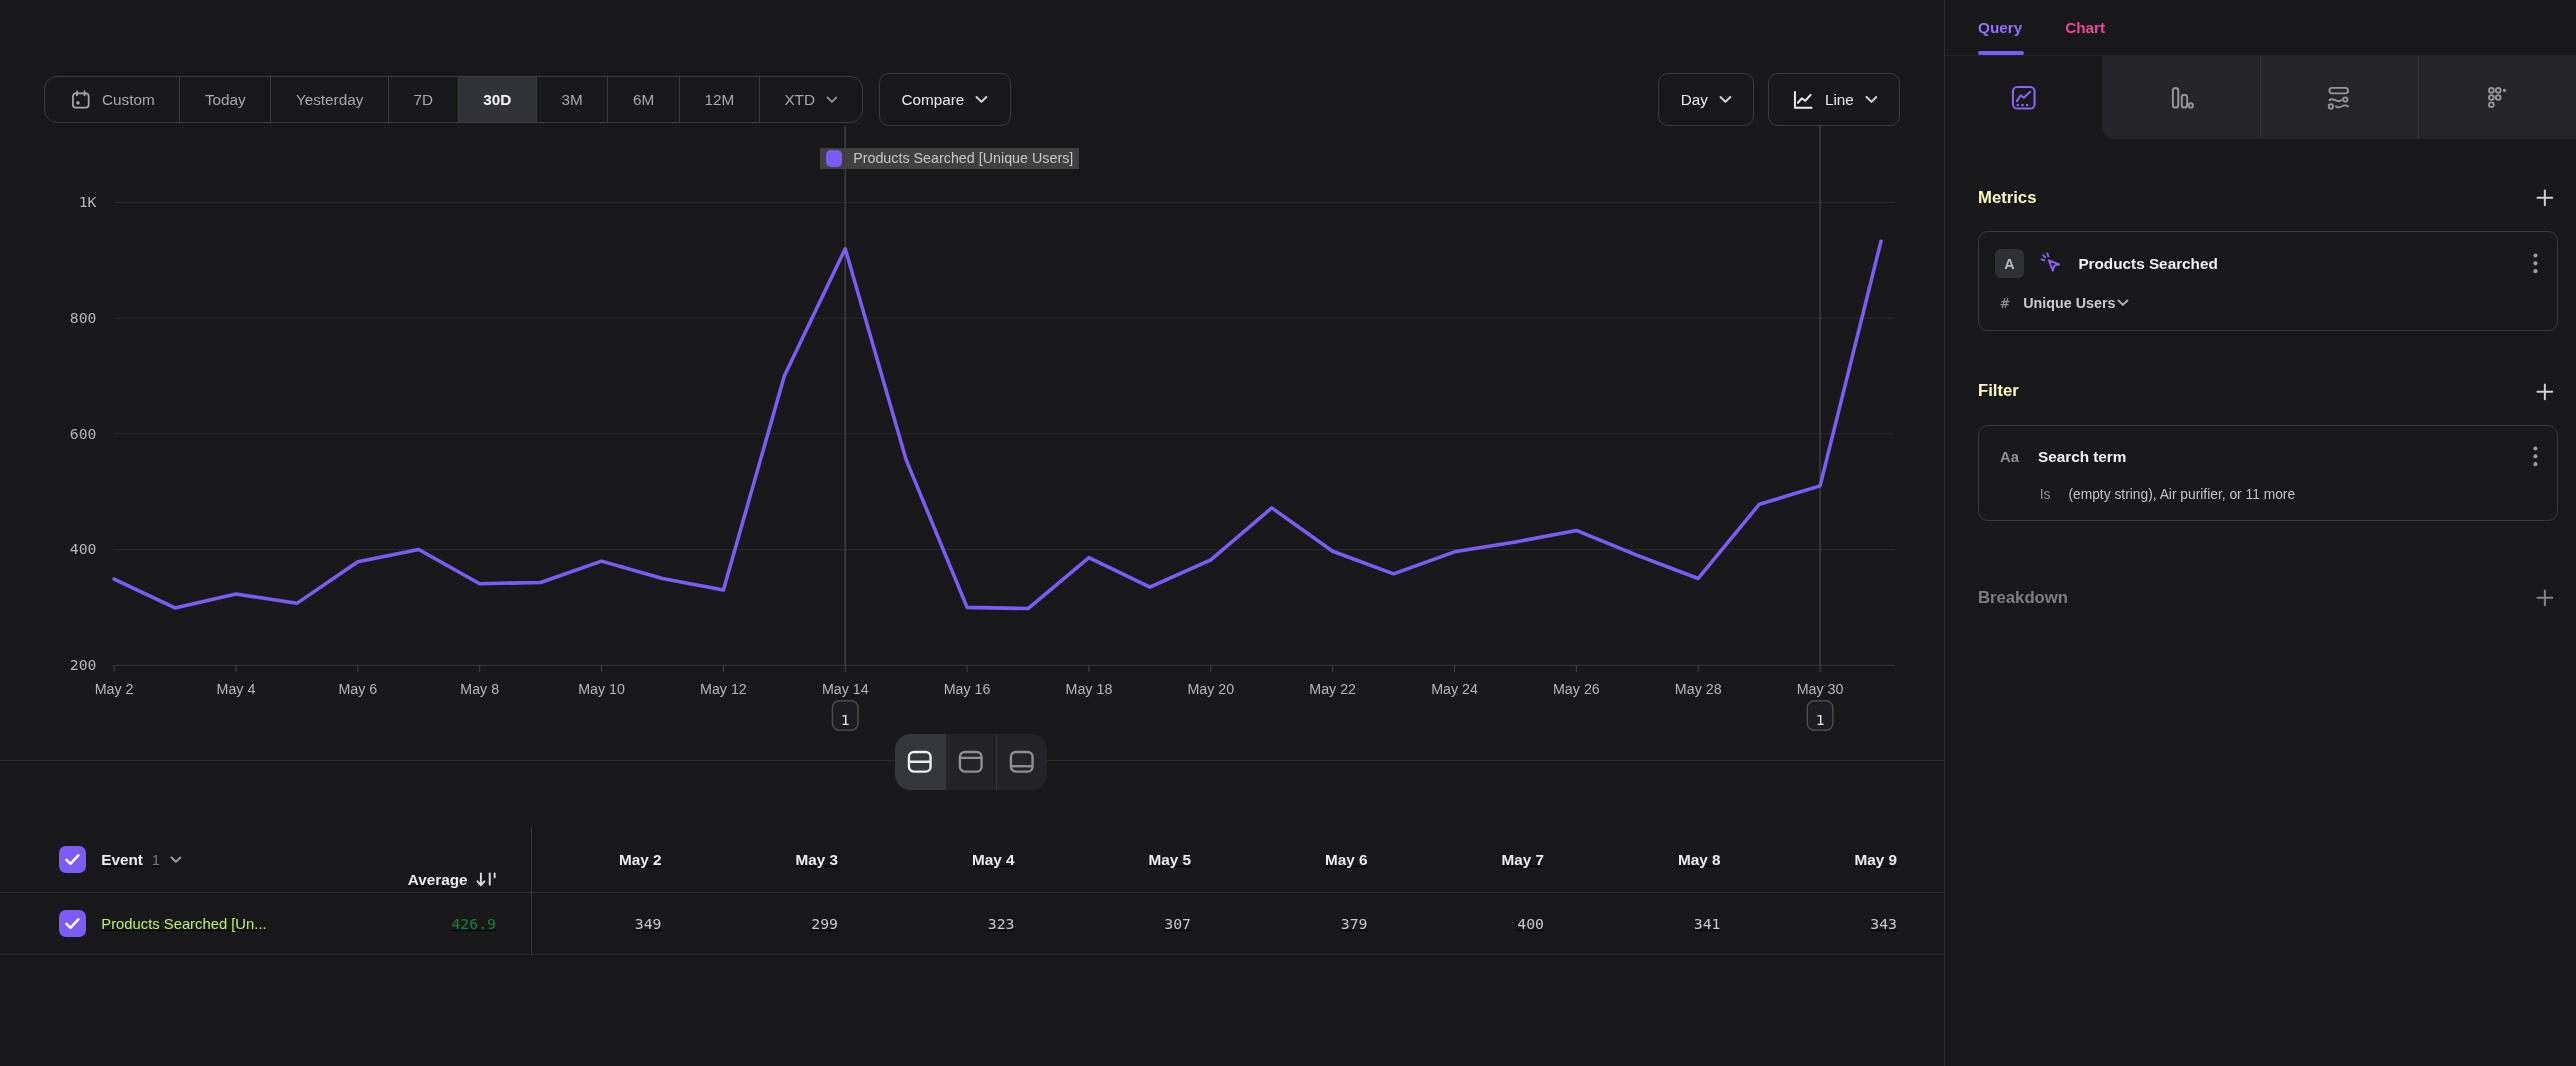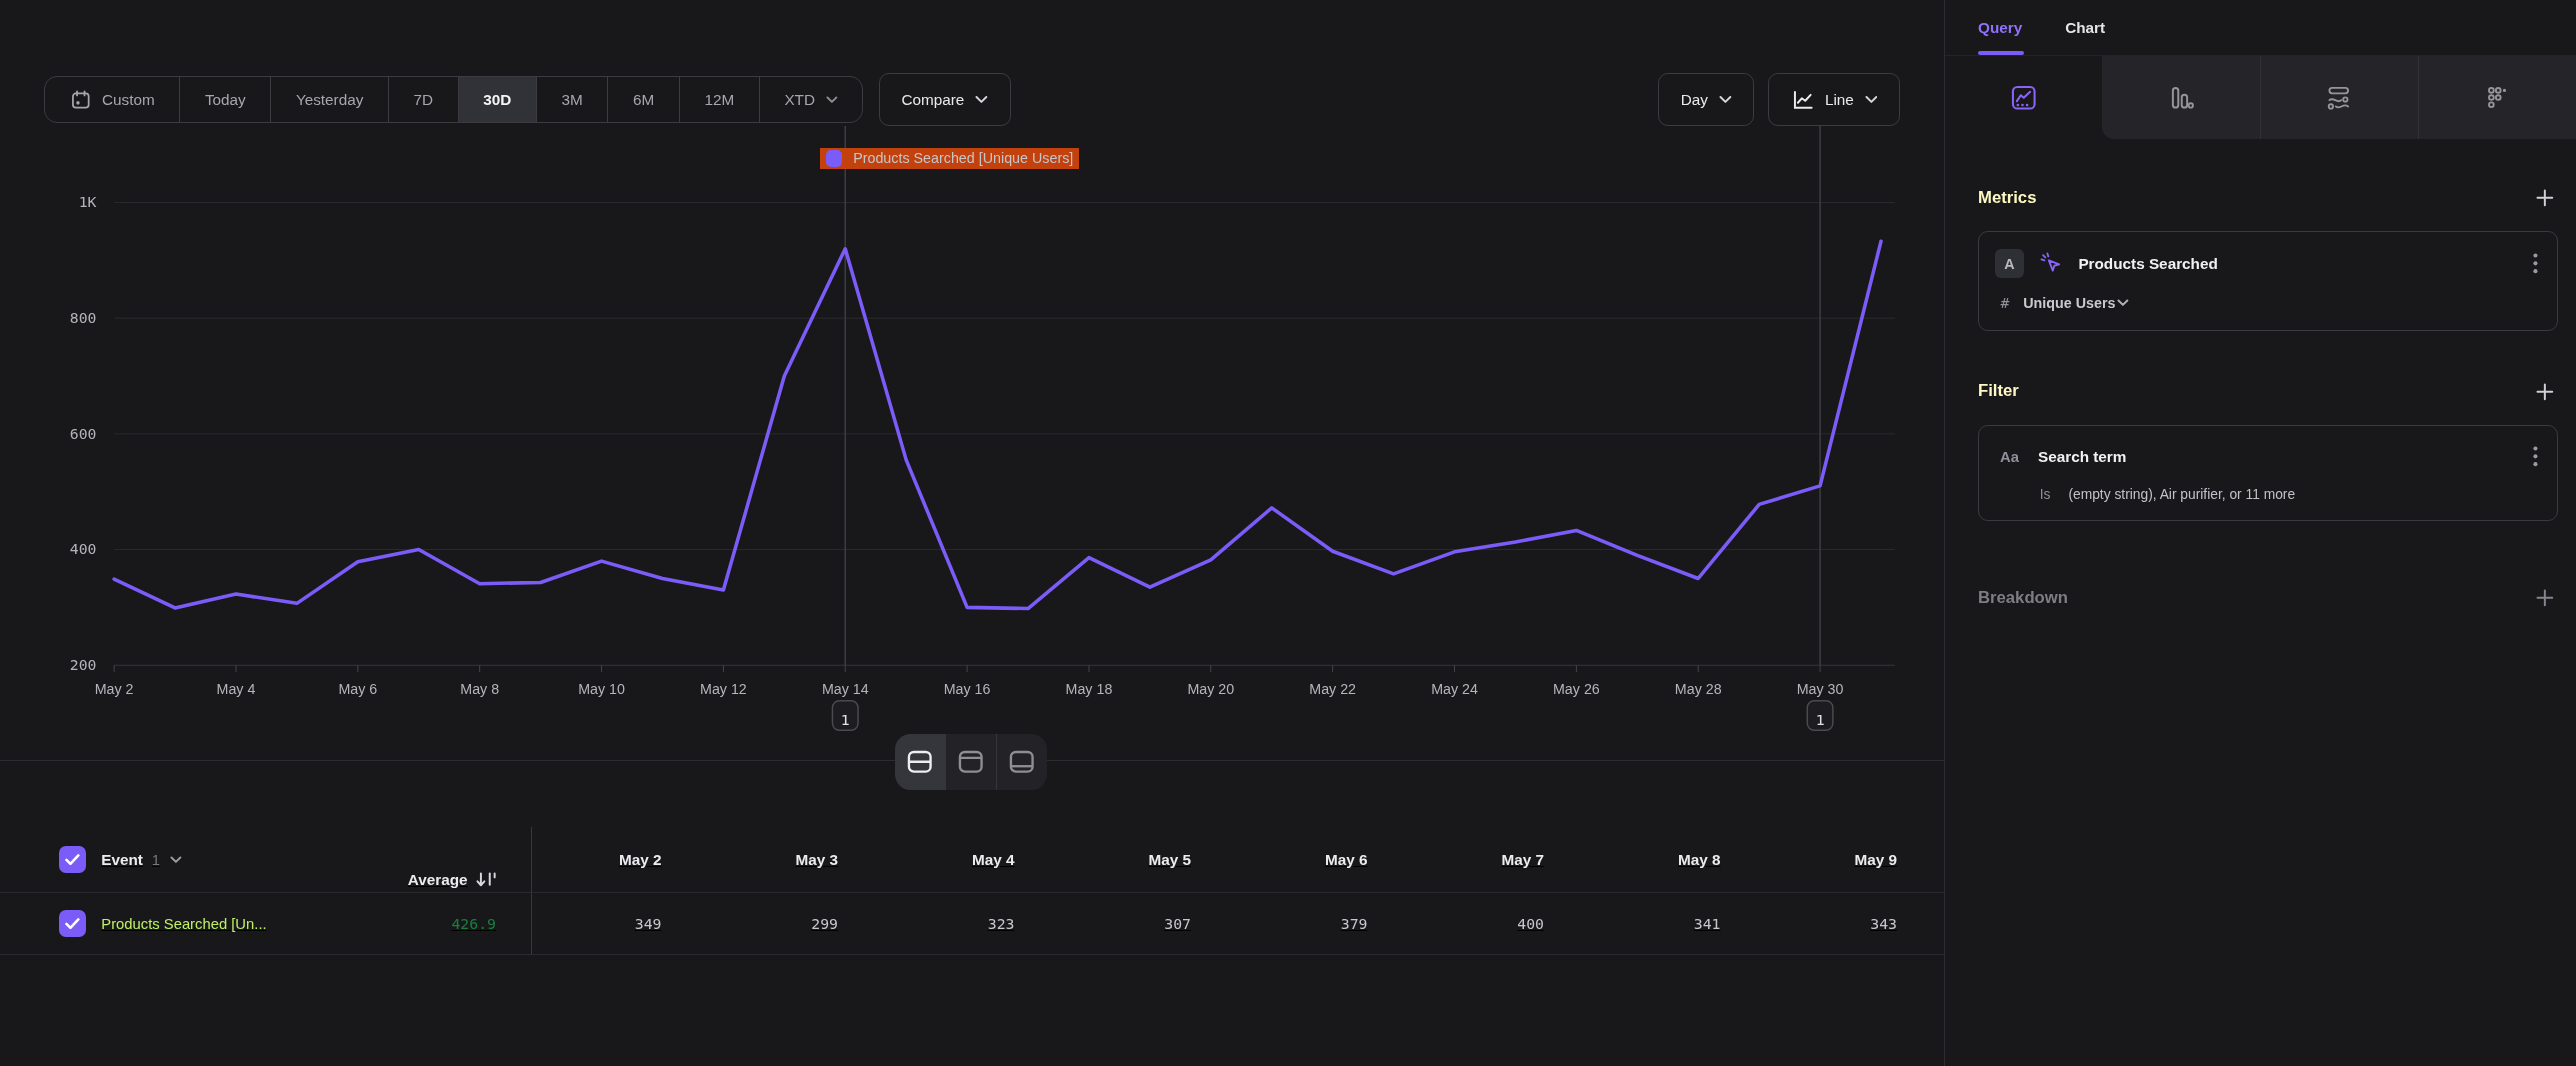--- a/index.html
+++ b/index.html
@@ -14,21 +14,21 @@
               border-right:1px solid #3b3b41;white-space:nowrap;cursor:pointer;}
   .range-item:last-child{border-right:none;}
   .range-item.active{background:#313138;color:#f5f5f7;font-weight:700;}
   .btn{height:53px;border:1px solid #3b3b41;border-radius:9.8px;display:flex;align-items:center;gap:10.8px;
        padding:0 21.6px;color:#e9e9ec;font-size:15.3px;box-sizing:border-box;cursor:pointer;background:transparent;}
   .compare{margin-left:15.7px;}
   .toolbar-right{margin-left:auto;display:flex;gap:13.8px;}
 
   
   .legend{position:absolute;top:148px;left:0;width:1899px;display:flex;justify-content:center;}
-  .legend-inner{display:flex;align-items:center;gap:10.8px;background:#c2410c;padding:2px 5.9px;}
+  .legend-inner{display:flex;align-items:center;gap:10.8px;background:#404040;padding:2px 5.9px;}
   .legend-swatch{width:16.7px;height:16.7px;border-radius:4.9px;}
   .legend-label{font-size:14.3px;color:#c6c6cb;}
   #chart-svg{position:absolute;top:118px;left:0;}
 
   .divider{position:absolute;top:760px;left:0;width:1944px;height:1px;background:#2c2c31;}
   .layout-toggle{position:absolute;top:734px;left:895px;width:152px;height:56px;background:#232327;
                  border-radius:15.7px;display:flex;overflow:hidden;}
   .toggle-btn{flex:1;display:flex;align-items:center;justify-content:center;border-right:1px solid #35353b;cursor:pointer;}
   .toggle-btn:last-child{border-right:none;}
   .toggle-btn.active{background:#35353c;}
@@ -48,21 +48,21 @@
   .event-label{color:#ececef;font-size:15.3px;font-weight:700;}
   .event-count{color:#76767c;margin-left:8.9px;font-size:14.8px;}
   .ev-chev{margin-left:9.8px;display:flex;}
   .avg-group{margin-left:auto;margin-right:33px;display:flex;align-items:center;gap:8.9px;color:#ececef;font-weight:700;font-size:15.3px;margin-top:40px;}
   .row-label{color:#bef264;font-size:14.8px;white-space:nowrap;}
   .avg-val{margin-left:auto;margin-right:35px;font-family:"DejaVu Sans Mono",monospace;color:#15803d;font-size:14.8px;}
 
   
   .panel{position:absolute;top:0;right:0;width:631px;height:1067px;background:#18181b;}
   .panel-tabs{height:55px;display:flex;align-items:center;padding-left:33px;gap:43px;border-bottom:1px solid #242428;}
-  .ptab{font-size:15.3px;color:#e5e5e5;font-weight:600;position:relative;height:100%;display:flex;align-items:center;cursor:pointer;}
+  .ptab{font-size:15.3px;color:#ec4899;font-weight:600;position:relative;height:100%;display:flex;align-items:center;cursor:pointer;}
   .ptab.active{color:#9271fa;}
   .ptab.active::after{content:"";position:absolute;bottom:0;left:0;right:-2px;height:3.9px;border-radius:3px;background:#7c5cf8;}
   .icon-tabs{height:83px;display:flex;}
   .itab{flex:1;display:flex;align-items:center;justify-content:center;background:#242429;border-left:1px solid #313137;cursor:pointer;}
   .itab.active{background:transparent;border-left:none;}
   .itab.adj{border-bottom-left-radius:11.8px;border-left:none;}
   .panel-content{padding:0 17.7px 0 33px;}
   .sec-head{display:flex;align-items:center;justify-content:space-between;margin-top:45px;}
   .sec-title{font-size:16.7px;font-weight:700;color:#fef9c3;}
   .sec-title.dim{color:#7d7d84;}

